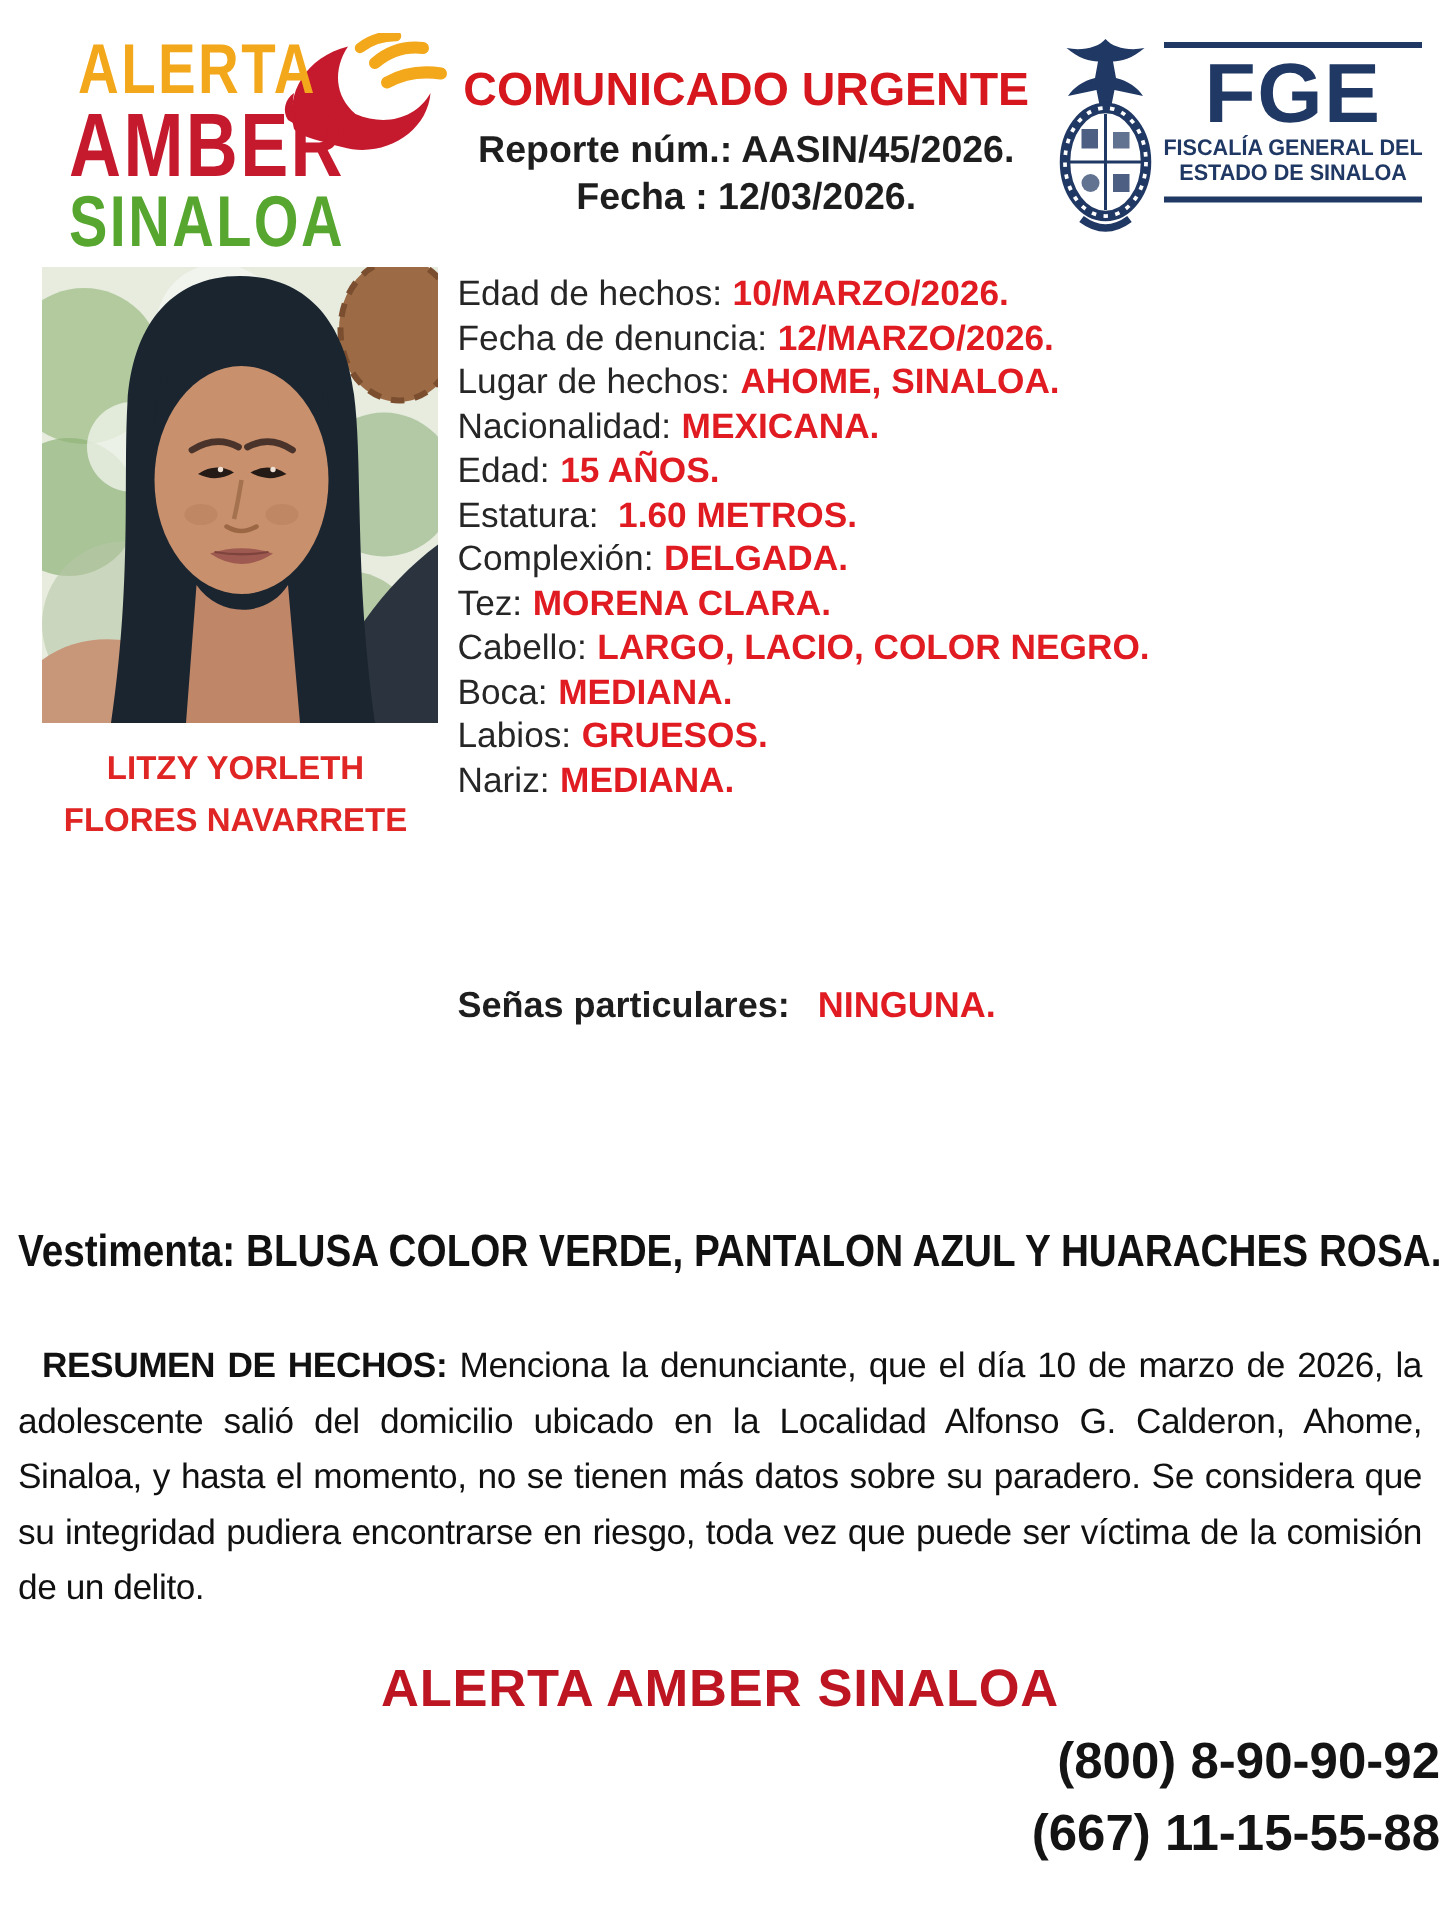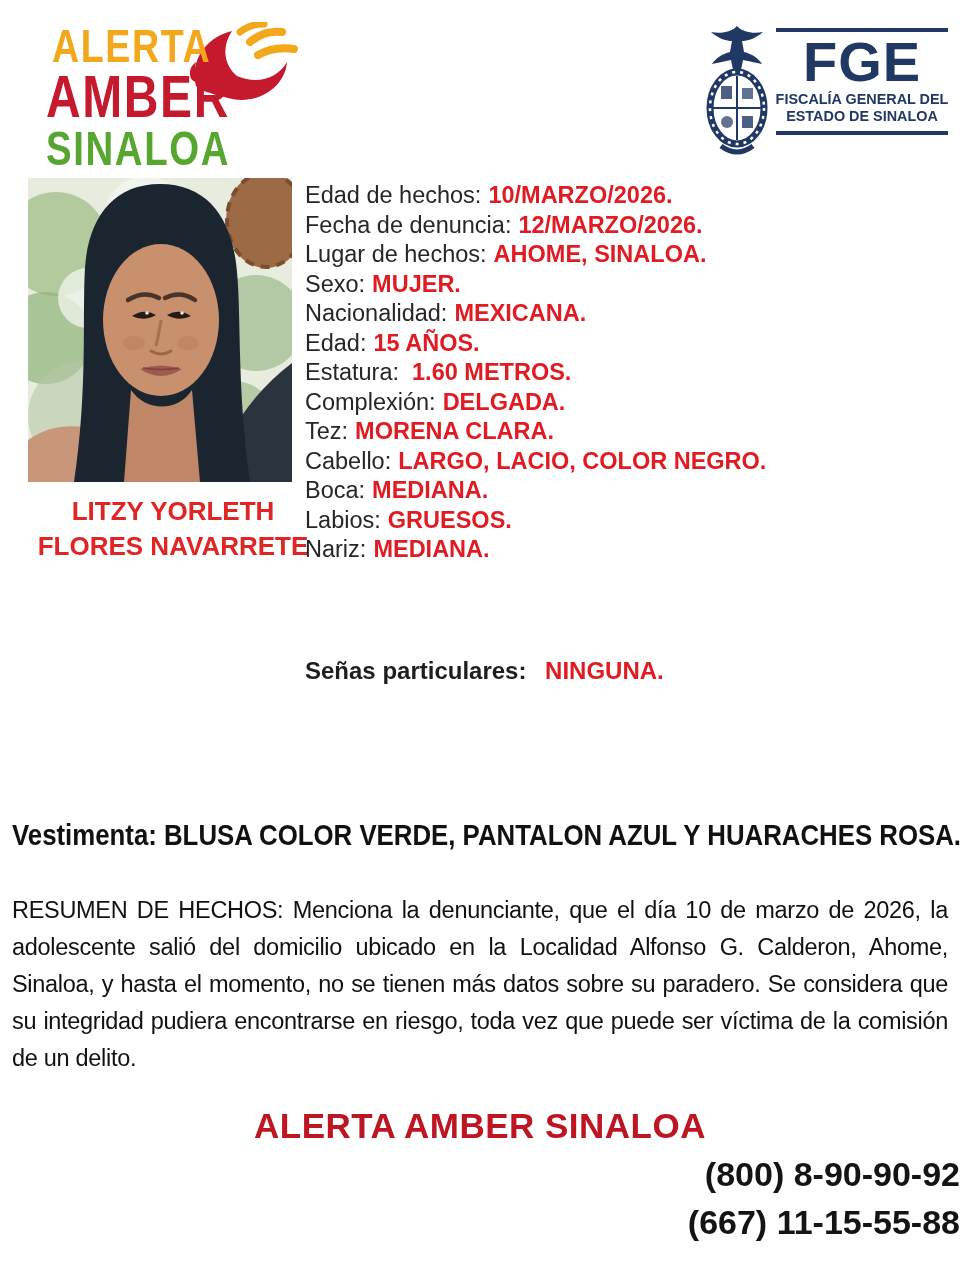--- a/index.html
+++ b/index.html
@@ -30,42 +30,42 @@
   .fge-rule { width:172px; height:4px; background:#203864; }
   .fge-acronym { color:#203864; font-weight:bold; font-size:56px; line-height:1.0; margin-top:2px; letter-spacing:1px; }
   .fge-name1, .fge-name2 { color:#203864; font-weight:bold; font-size:15px; line-height:1.15; white-space:nowrap; transform:scaleX(0.96); }
   .fge-right .fge-rule.bottom { margin-top:6px; }
 
   
   .photo { position:absolute; left:28px; top:178px; width:264px; height:304px; }
   .photo svg { display:block; }
 
   
-  .person-name { position:absolute; left:20px; top:494px; width:306px; text-align:center;
-    color:#E02525; font-weight:bold; font-size:26px; line-height:35px; }
+  .person-name { position:absolute; left:4px; top:494px; width:306px; text-align:center;
+    color:#E02525; font-weight:bold; font-size:22px; line-height:35px; }
 
   
   .details { position:absolute; left:305px; top:181px; width:640px; }
   .detail-row { font-size:23.5px; line-height:29.5px; white-space:nowrap; }
   .detail-label { color:#262626; }
   .detail-value { color:#E11B22; font-weight:bold; margin-left:7px; }
 
   .senas { position:absolute; left:305px; top:657px; font-size:24px; white-space:nowrap; }
   .senas .senas-label { color:#1e1e1e; font-weight:bold; }
   .senas .senas-value { color:#E11B22; font-weight:bold; margin-left:12px; }
 
   
   .vestimenta { position:absolute; left:12px; top:818px; width:1090px;
     transform:scaleX(0.86); transform-origin:left center;
     font-weight:bold; font-size:30px; color:#111; white-space:nowrap; }
 
   
   .resumen { position:absolute; left:12px; top:892px; width:936px;
     font-size:23.5px; line-height:37px; text-align:justify; letter-spacing:-0.3px; color:#111; }
-  .resumen-label { font-weight:normal; }
+  .resumen-label { font-weight:bold;margin-left:16px; }
 
   
   .footer { position:absolute; left:0; top:1106px; width:960px; text-align:center; }
   .footer-title { color:#BE1522; font-weight:bold; font-size:35px; letter-spacing:0.5px; }
   .footer-phone { color:#141414; font-weight:bold; font-size:34px; margin-top:9px;text-align:right; }
 </style>
 </head>
 <body>
 
 <div id="poster">
@@ -77,20 +77,25 @@
       <path d="M4,58 C0,52 2,44 8,40 C6,50 8,58 14,64 Z" fill="#C5192D"></path>
       <path d="M62,20 Q76,8 94,10" stroke="#F3A81C" stroke-width="8" fill="none" stroke-linecap="round"></path>
       <path d="M70,33 Q86,24 106,27" stroke="#F3A81C" stroke-width="8" fill="none" stroke-linecap="round"></path>
       <path d="M52,10 Q62,2 76,2" stroke="#F3A81C" stroke-width="7" fill="none" stroke-linecap="round"></path>
     </svg>
     <div class="logo-line logo-alerta">ALERTA</div>
     <div class="logo-line logo-amber">AMBER</div>
     <div class="logo-line logo-sinaloa">SINALOA</div>
   </div>
 
+  <div class="communique">
+    <div class="communique-title">COMUNICADO URGENTE</div>
+    <div class="communique-report">Reporte núm.: AASIN/45/2026.</div>
+    <div class="communique-date">Fecha : 12/03/2026.</div>
+  </div>
 
   <div class="fge">
     <svg class="fge-crest" width="68" height="140" viewBox="0 0 68 140">
       <path d="M34,6 C29,12 18,14 8,12 C16,19 24,21 29,21 L27,32 C19,34 13,38 9,44
                L28,40 L30,50 L38,50 L40,40 L59,44 C55,38 49,34 41,32 L39,21
                C44,21 52,19 60,12 C50,14 39,12 34,6 Z" fill="#203864"></path>
       <ellipse cx="34" cy="88" rx="27" ry="36" fill="#ffffff" stroke="#203864" stroke-width="7"></ellipse>
       <ellipse cx="34" cy="88" rx="27" ry="36" fill="none" stroke="#ffffff" stroke-width="2.5" stroke-dasharray="3 5"></ellipse>
       <line x1="34" y1="56" x2="34" y2="120" stroke="#203864" stroke-width="2"></line>
       <line x1="10" y1="88" x2="58" y2="88" stroke="#203864" stroke-width="2"></line>
@@ -146,21 +151,20 @@
 
   <div class="person-name">
     <div>LITZY YORLETH</div>
     <div>FLORES NAVARRETE</div>
   </div>
 
   <div class="details">
     <div class="detail-row"><span class="detail-label">Edad de hechos:</span><span class="detail-value">10/MARZO/2026.</span></div>
     <div class="detail-row"><span class="detail-label">Fecha de denuncia:</span><span class="detail-value">12/MARZO/2026.</span></div>
     <div class="detail-row"><span class="detail-label">Lugar de hechos:</span><span class="detail-value">AHOME, SINALOA.</span></div>
-    <div class="detail-row"><span class="detail-label">Sexo:</span><span class="detail-value">MUJER.</span></div>
     <div class="detail-row"><span class="detail-label">Nacionalidad:</span><span class="detail-value">MEXICANA.</span></div>
     <div class="detail-row"><span class="detail-label">Edad:</span><span class="detail-value">15 AÑOS.</span></div>
     <div class="detail-row"><span class="detail-label">Estatura:</span><span class="detail-value" style="margin-left:13px">1.60 METROS.</span></div>
     <div class="detail-row"><span class="detail-label">Complexión:</span><span class="detail-value">DELGADA.</span></div>
     <div class="detail-row"><span class="detail-label">Tez:</span><span class="detail-value">MORENA CLARA.</span></div>
     <div class="detail-row"><span class="detail-label">Cabello:</span><span class="detail-value">LARGO, LACIO, COLOR NEGRO.</span></div>
     <div class="detail-row"><span class="detail-label">Boca:</span><span class="detail-value">MEDIANA.</span></div>
     <div class="detail-row"><span class="detail-label">Labios:</span><span class="detail-value">GRUESOS.</span></div>
     <div class="detail-row"><span class="detail-label">Nariz:</span><span class="detail-value">MEDIANA.</span></div>
   </div>

